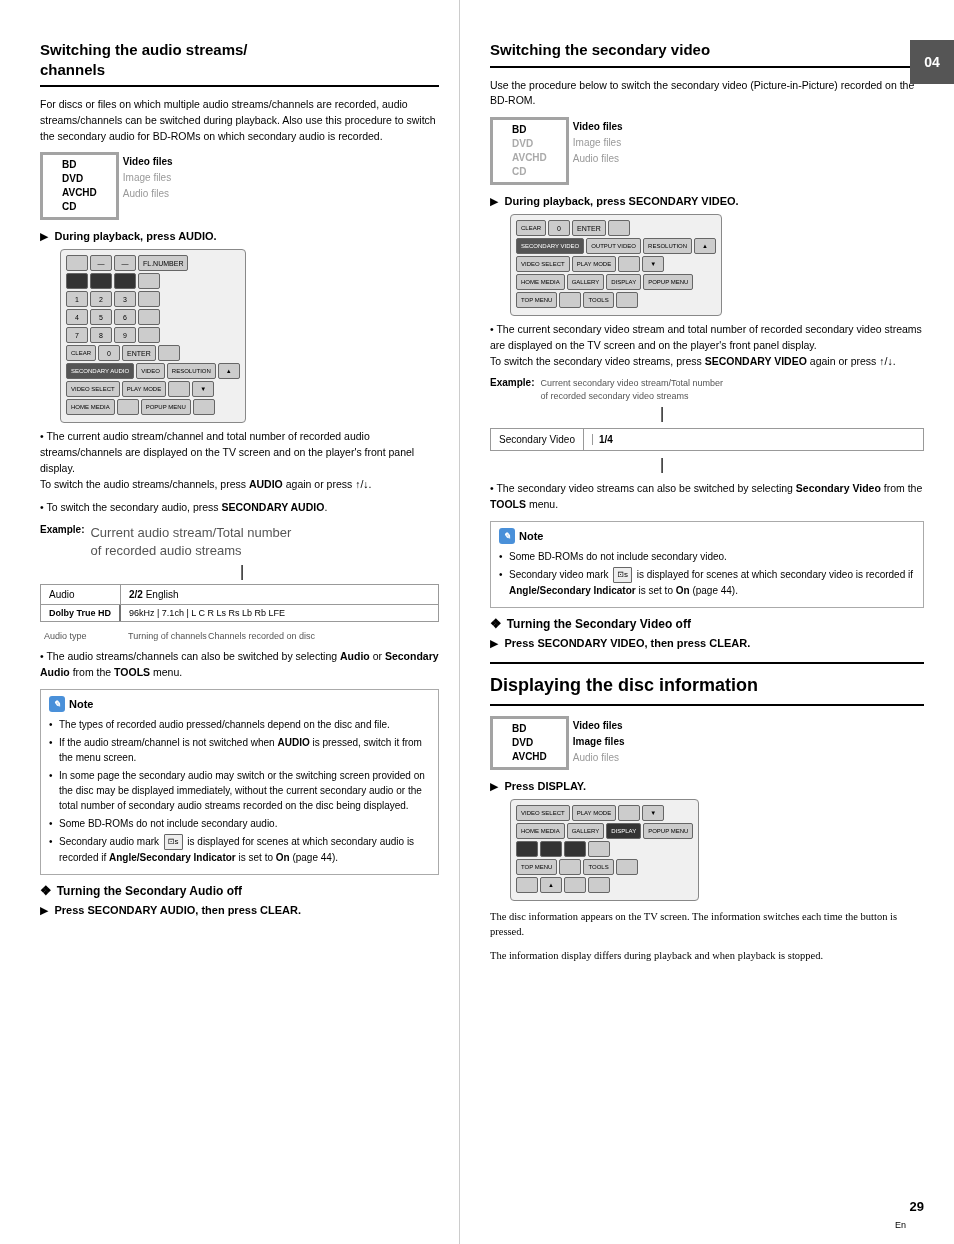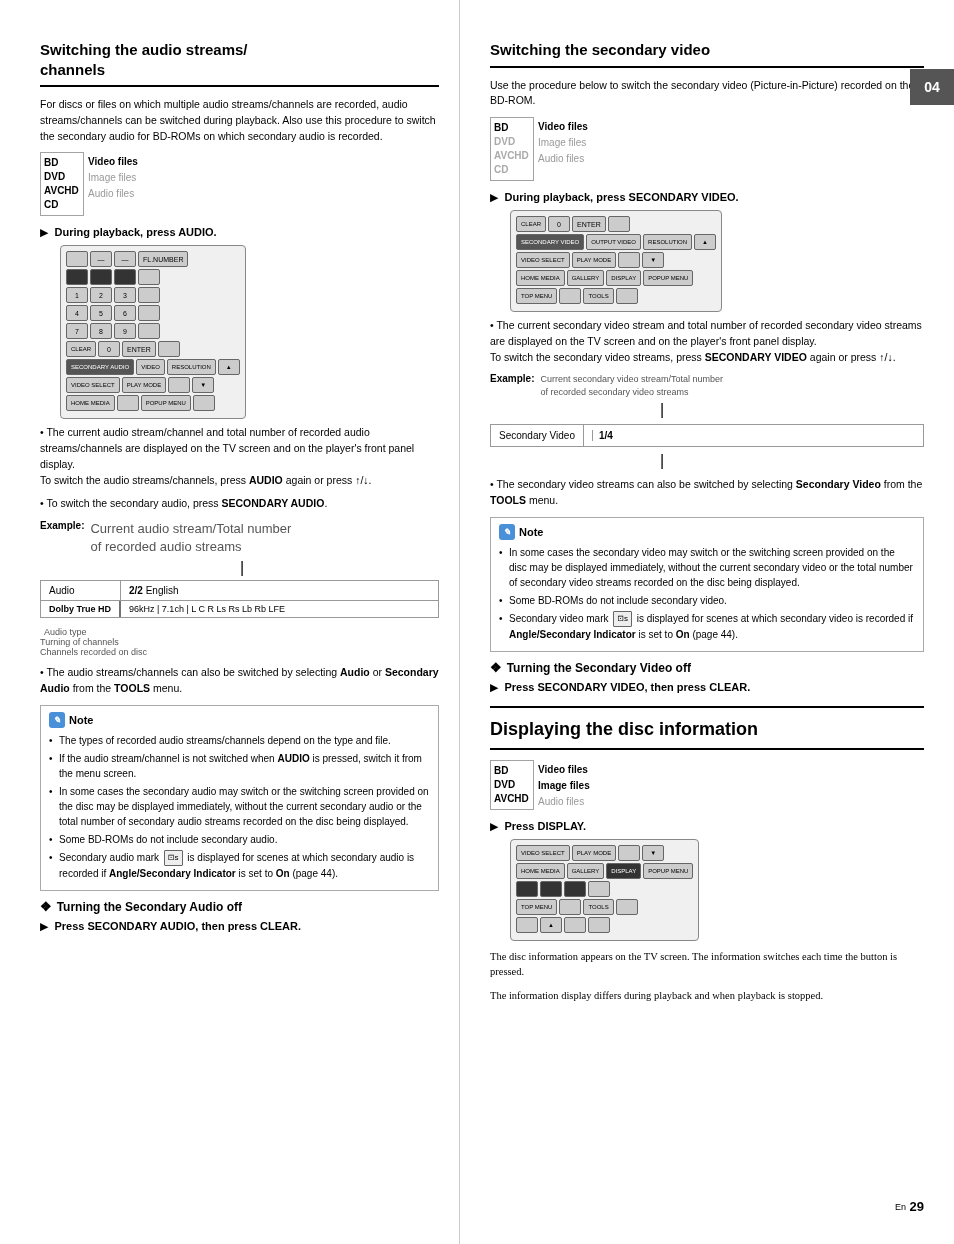--- a/index.html
+++ b/index.html
@@ -44,22 +44,22 @@
       line-height: 1.5;
       margin-bottom: 8px;
     }
     .media-icons {
       display: flex;
       align-items: flex-start;
       margin-bottom: 10px;
       gap: 4px;
     }
     .media-box {
-      border: 1px solid #a3a3a3;
-      padding: 3px 3px;
+      border: 3px solid #a3a3a3;
+      padding: 3px 19px;
       font-size: 10px;
       font-weight: bold;
       line-height: 1.4;
       min-width: 44px;
     }
     .media-files {
       font-size: 10px;
       line-height: 1.6;
       padding-top: 2px;
     }
@@ -177,38 +177,37 @@
       font-size: 9px;
       flex: 1;
     }
     .page-num-badge {
       position: absolute;
       top: 40px;
       right: 0;
       background: #555;
       color: #fff;
       width: 44px;
-      height: 36px;
+      height: 44px;
       display: flex;
       align-items: center;
       justify-content: center;
       font-size: 14px;
       font-weight: bold;
-      margin-top: 29px;
     }
     .page-num-bottom {
       position: absolute;
       bottom: 30px;
       right: 30px;
       font-size: 13px;
       font-weight: bold;
     }
     .en-label {
       position: absolute;
-      bottom: 32px;
+      bottom: 14px;
       right: 48px;
       font-size: 9px;
     }
     .secondary-video-diag {
       border: 1px solid #999;
       margin: 6px 0;
       display: flex;
       align-items: stretch;
     }
     .sv-label {
@@ -401,40 +400,40 @@
               <div class="diag-content">
                 <strong>2/2</strong> English
               </div>
             </div>
             <div class="diag-row2">
               <div class="diag-sub" style="font-weight:bold;font-size:9px;display:flex;align-items:center;">Dolby True HD</div>
               <div class="diag-sub-label" style="font-size:9px;display:flex;align-items:center;">96kHz | 7.1ch | L C R Ls Rs Lb Rb LFE</div>
             </div>
           </div>
 
-          <div style="display:flex;gap:0;margin-top:9px;flex-direction:column;">
+          <div style="display:flex;gap:0;margin-top:9px;">
             <div style="font-size:9px;color:#555;width:88px;padding-left:4px;">Audio type</div>
             <div style="font-size:9px;color:#555;width:80px;">Turning of channels</div>
             <div style="font-size:9px;color:#555;">Channels recorded on disc</div>
           </div>
         </div>
       </div>
     </div>
 
     <p>• The audio streams/channels can also be switched by selecting <strong>Audio</strong> or <strong>Secondary Audio</strong> from the <strong>TOOLS</strong> menu.</p>
 
     <div class="note-section">
       <div class="note-title">
         <div class="note-icon">✎</div>
         <span>Note</span>
       </div>
       <ul class="note-list">
-        <li>The types of recorded audio streams/channels depend on the type and file.</li>
+        <li>The types of recorded audio pressed/channels depend on the disc and file.</li>
         <li>If the audio stream/channel is not switched when <strong>AUDIO</strong> is pressed, switch it from the menu screen.</li>
-        <li>In some cases the secondary audio may switch or the switching screen provided on the disc may be displayed immediately, without the current secondary audio or the total number of secondary audio streams recorded on the disc being displayed.</li>
+        <li>In some page the secondary audio may switch or the switching screen provided on the disc may be displayed immediately, without the current secondary audio or the total number of secondary audio streams recorded on the disc being displayed.</li>
         <li>Some BD-ROMs do not include secondary audio.</li>
         <li>Secondary audio mark <span class="inline-icon">⊡s</span> is displayed for scenes at which secondary audio is recorded if <strong>Angle/Secondary Indicator</strong> is set to <strong>On</strong> (page 44).</li>
       </ul>
     </div>
 
     <div class="sub-heading">
       <span class="diamond">❖</span>
       <span>Turning the Secondary Audio off</span>
     </div>
     <div class="bullet-arrow">
@@ -530,21 +529,20 @@
     </div>
 
     <p class="tools-note">• The secondary video streams can also be switched by selecting <strong>Secondary Video</strong> from the <strong>TOOLS</strong> menu.</p>
 
     <div class="note-section">
       <div class="note-title">
         <div class="note-icon">✎</div>
         <span>Note</span>
       </div>
       <ul class="note-list">
-        <li>In some cases the secondary video may switch or the switching screen provided on the disc may be displayed immediately, without the current secondary video or the total number of secondary video streams recorded on the disc being displayed.</li>
         <li>Some BD-ROMs do not include secondary video.</li>
         <li>Secondary video mark <span class="inline-icon">⊡s</span> is displayed for scenes at which secondary video is recorded if <strong>Angle/Secondary Indicator</strong> is set to <strong>On</strong> (page 44).</li>
       </ul>
     </div>
 
     <div class="sub-heading">
       <span class="diamond">❖</span>
       <span>Turning the Secondary Video off</span>
     </div>
     <div class="bullet-arrow">

